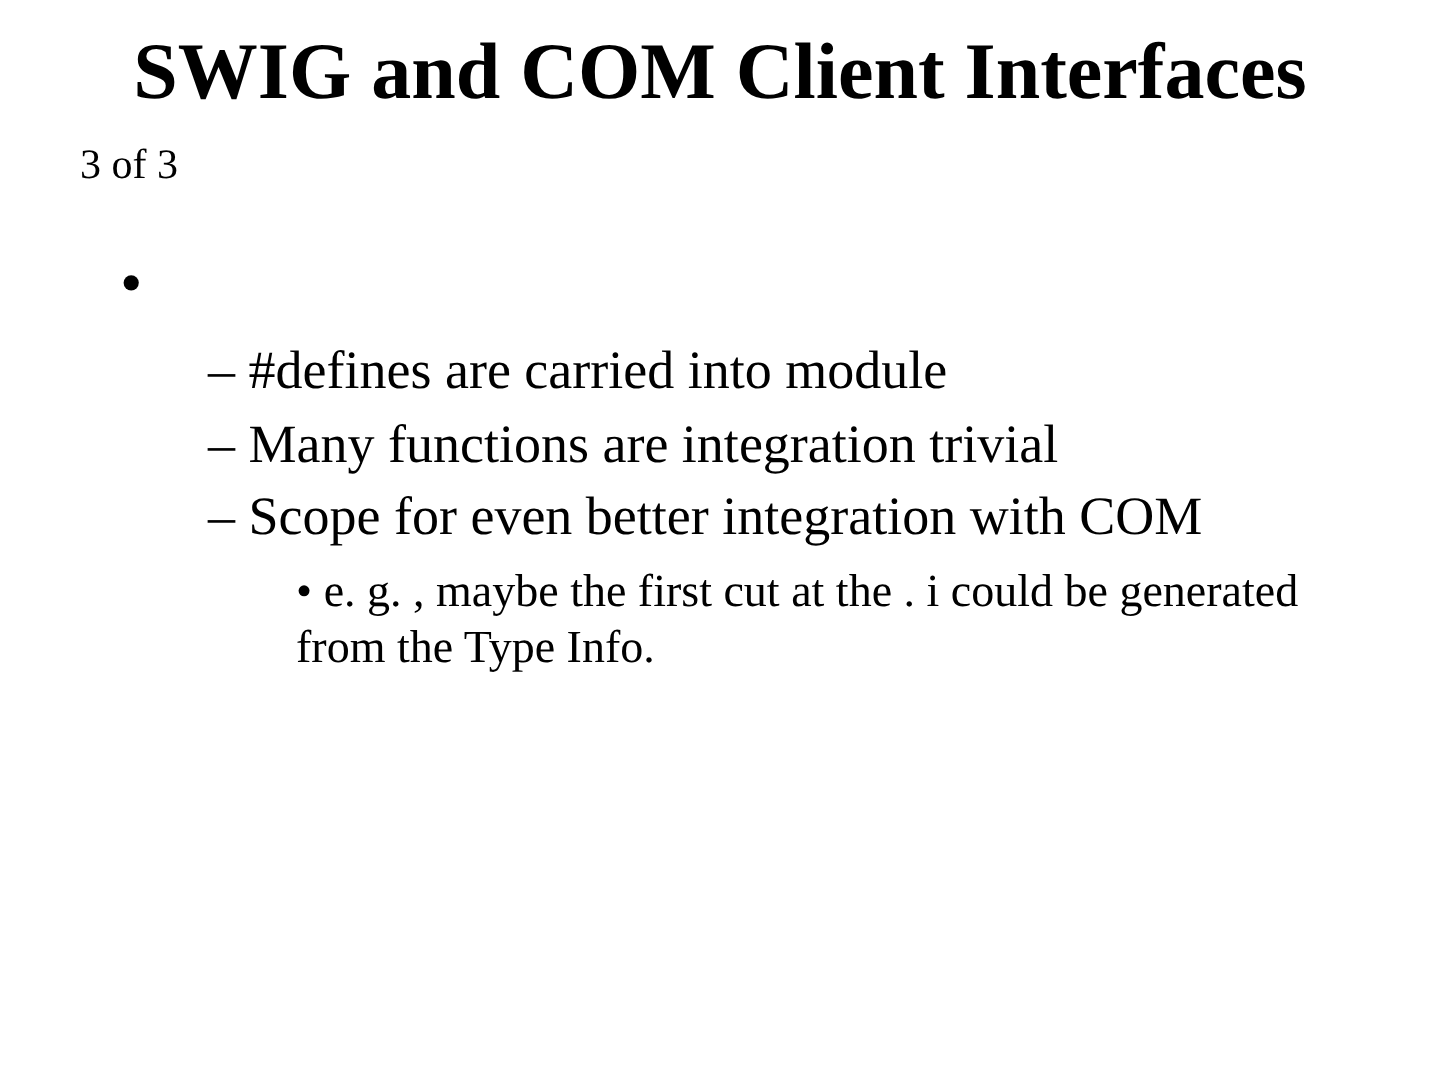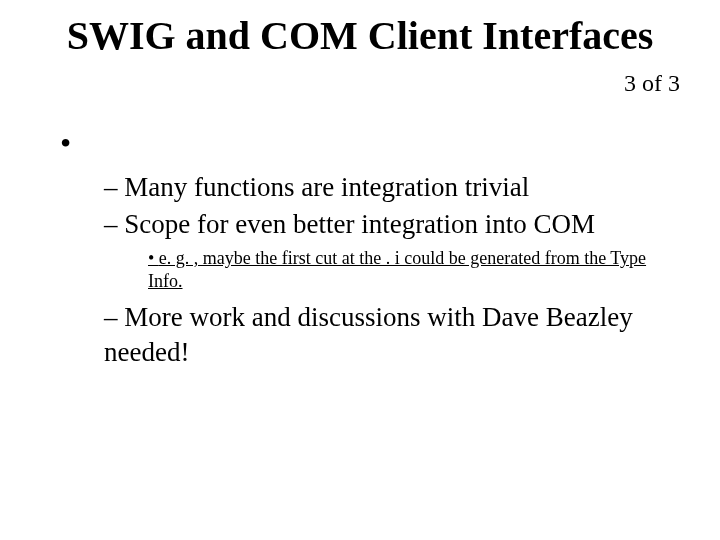--- a/index.html
+++ b/index.html
@@ -17,22 +17,22 @@
     height: 540px;
     padding: 14px 40px 0 40px;
   }
   .title {
     font-size: 40px;
     text-align: center;
     margin: 0 0 2px 0;
     line-height: 1.1;
   }
   .subtitle {
-    font-size: 24px;
-    text-align: right;
+    font-size: 21px;
+    text-align: left;
     margin: 12px 0 28px 0;
   }
   ul.level1 {
     list-style: none;
     padding: 0;
     margin: 0 0 0 20px;
     font-size: 32px;
   }
   ul.level1 > li::before {
     content: "• ";
@@ -50,41 +50,40 @@
   ul.level2 > li::before {
     content: "– ";
   }
   ul.level2 > li {
     margin-bottom: 2px;
   }
   ul.level3 {
     list-style: none;
     padding: 0;
     margin: 6px 0 8px 44px;
-    font-size: 18px;
+    font-size: 23px;
     line-height: 1.25;
-    text-decoration: underline;
   }
   ul.level3 > li::before {
     content: "• ";
   }
 </style>
 </head>
 <body>
 
 <div class="slide">
   <h1 class="title">SWIG and COM Client Interfaces</h1>
   <div class="subtitle">3 of 3</div>
 
   <ul class="level1">
     <li>
       <ul class="level2">
+        <li><span>#defines are carried into module</span></li>
         <li><span>Many functions are integration trivial</span></li>
-        <li><span>Scope for even better integration into COM</span>
+        <li><span>Scope for even better integration with COM</span>
           <ul class="level3">
             <li><span>e. g. , maybe the first cut at the . i could be generated from the Type Info.</span></li>
           </ul>
         </li>
-        <li><span>More work and discussions with Dave Beazley needed!</span></li>
       </ul>
     </li>
   </ul>
 </div>
 
 </body></html>

